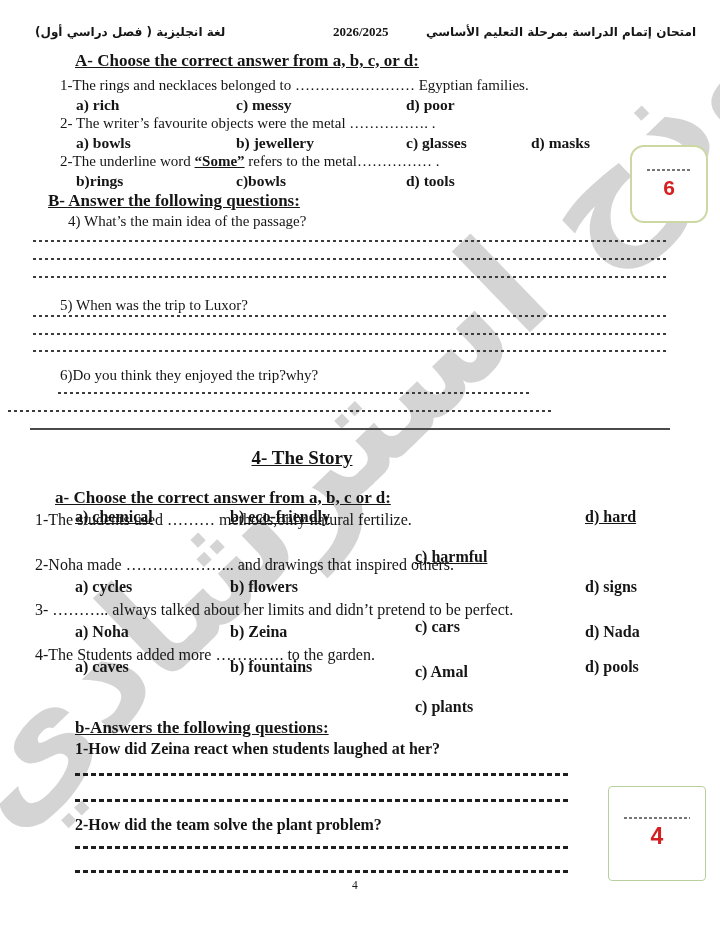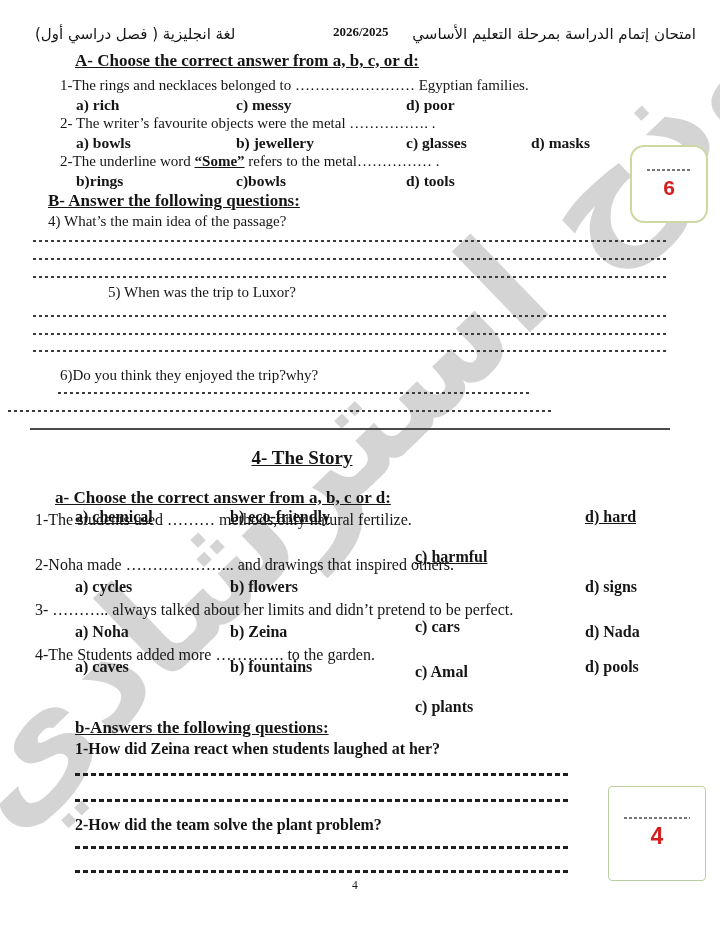--- a/index.html
+++ b/index.html
@@ -16,21 +16,21 @@
     left:-180px;top:330px;width:1100px;
     text-align:center;white-space:nowrap;
     transform:rotate(-44deg);
     font-family:"DejaVu Sans", sans-serif;
     font-size:148px;font-weight:bold;
     color:#9a9a9a;opacity:0.42;
     letter-spacing:-4px;
     pointer-events:none;
   }
   
-  .hdr-ar{font-family:"DejaVu Sans",sans-serif;font-size:15px;font-weight:normal;direction:rtl;}
+  .hdr-ar{font-family:"DejaVu Sans",sans-serif;font-size:12px;font-weight:bold;direction:rtl;}
   .hdr-year{font-family:"Liberation Serif",serif;font-size:13px;font-weight:bold;}
   
   .h-ul{font-weight:bold;text-decoration:underline;font-size:17px;}
   .stem{font-size:15px;}
   .stem-s{font-size:16px;}
   .bold{font-weight:bold;}
   .kw{font-weight:bold;text-decoration:underline;}
   
   .opts{position:absolute;display:flex;font-weight:bold;font-size:15.5px;z-index:1;}
   .optA > span:nth-child(1){width:160px;}
@@ -91,26 +91,26 @@
 <div class="layer stem" style="left:60px;top:153px;">
   <span>2-The underline word </span><span class="kw">“Some”</span><span> refers to the metal…………… .</span>
 </div>
 <div class="opts optA" style="left:76px;top:172px;">
   <span>b)rings</span>
   <span>c)bowls</span>
   <span>d) tools</span>
 </div>
 
 <div class="layer h-ul" style="left:48px;top:191px;">B- Answer the following questions:</div>
-<div class="layer stem" style="left:48px;top:213px;font-family:Liberation Serif, serif;">4) What’s the main idea of the passage?</div>
+<div class="layer stem" style="left:68px;top:213px;font-family:Liberation Serif, serif;">4) What’s the main idea of the passage?</div>
 <div class="dline" style="left:33px;top:240px;width:634px;"></div>
 <div class="dline" style="left:33px;top:258px;width:634px;"></div>
 <div class="dline" style="left:33px;top:276px;width:634px;"></div>
 
-<div class="layer stem" style="left:60px;top:284px;margin-left:48px;">5) When was the trip to Luxor?</div>
+<div class="layer stem" style="left:60px;top:297px;">5) When was the trip to Luxor?</div>
 <div class="dline" style="left:33px;top:315px;width:634px;"></div>
 <div class="dline" style="left:33px;top:333px;width:634px;"></div>
 <div class="dline" style="left:33px;top:350px;width:634px;"></div>
 
 <div class="layer stem" style="left:60px;top:367px;">6)Do you think they enjoyed the trip?why?</div>
 <div class="dline" style="left:58px;top:392px;width:474px;"></div>
 <div class="dline" style="left:8px;top:410px;width:545px;"></div>
 
 <div class="solid" style="left:30px;top:428px;width:640px;"></div>
 

